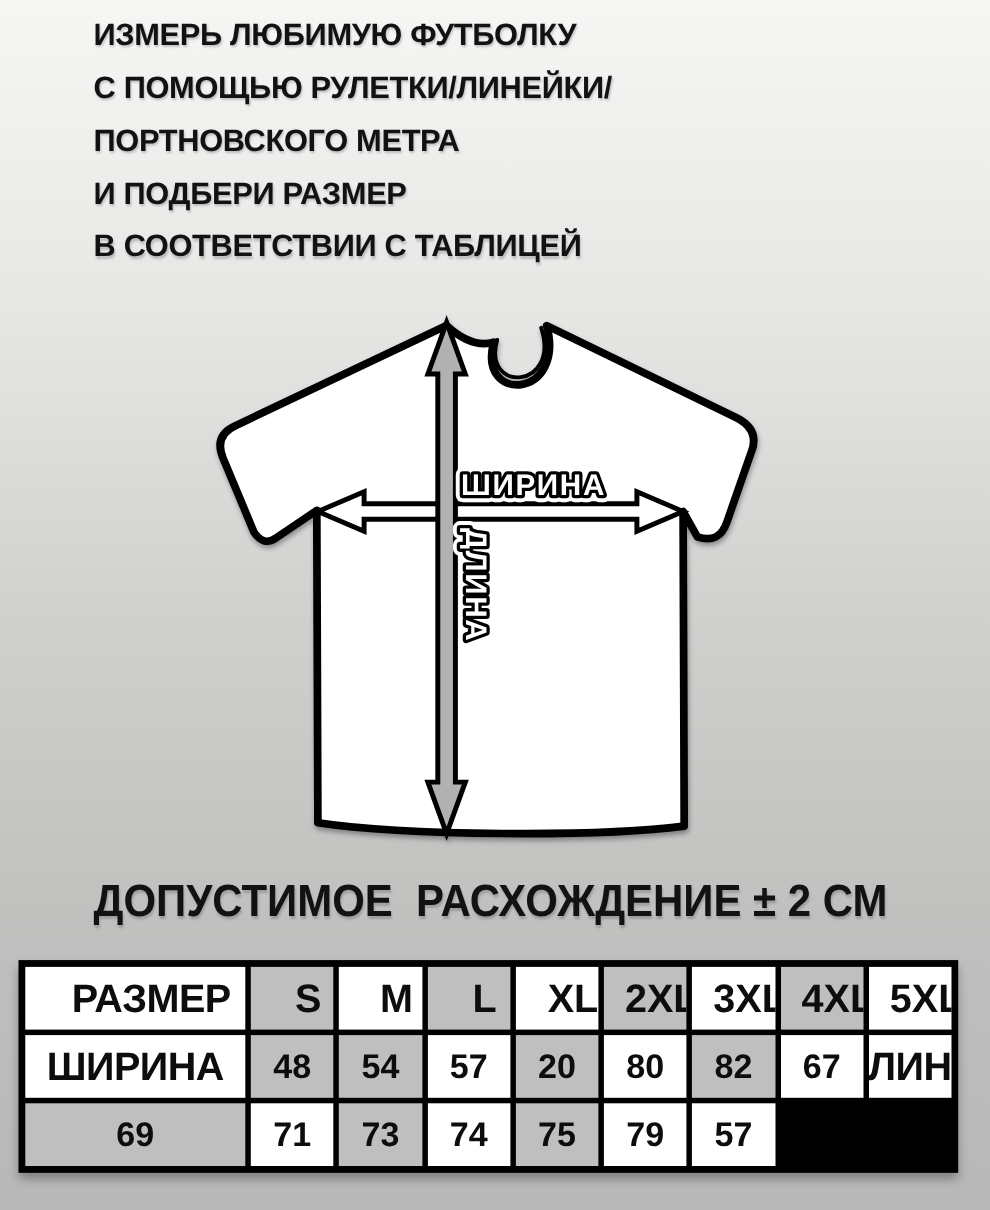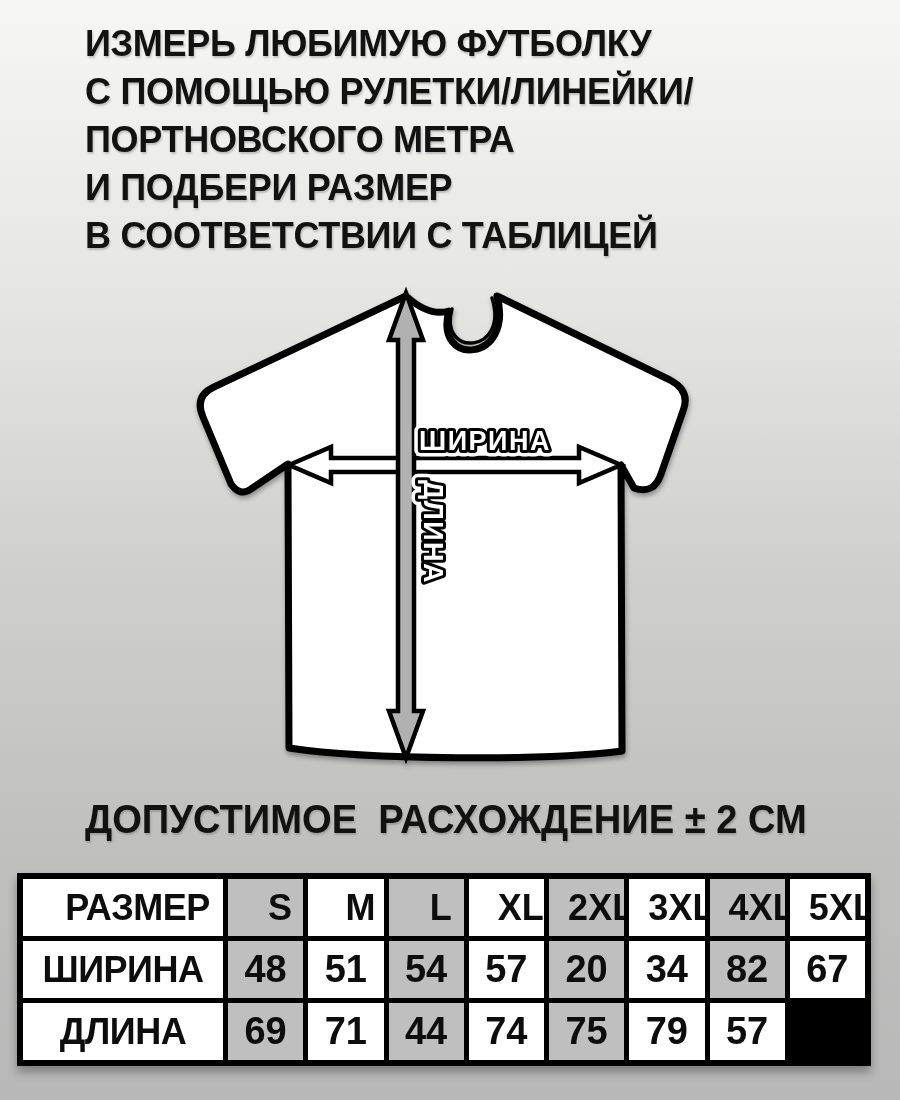--- a/index.html
+++ b/index.html
@@ -2,22 +2,22 @@
 <html><head>
 <meta charset="utf-8">
 <style>
   html,body{margin:0;padding:0;}
   body{
     width:900px;height:1100px;position:relative;overflow:hidden;
     background:linear-gradient(180deg,#f6f6f5 0%,#e6e6e5 26%,#cfcfce 52%,#c0c0bf 76%,#b8b8b8 100%);
     font-family:"Liberation Sans",sans-serif;color:#111;
   }
   .heading{
-    position:absolute;left:85px;top:20px;
-    font-size:36px;line-height:48px;font-weight:bold;letter-spacing:-0.3px;
+    position:absolute;left:85px;top:8px;
+    font-size:28px;line-height:48px;font-weight:bold;letter-spacing:-0.3px;
     white-space:pre-line;color:#121212;
     text-shadow:1px 2px 2px rgba(80,80,80,0.30);
   }
   .tolerance{
     position:absolute;left:85px;top:796px;
     font-size:41px;line-height:46px;font-weight:bold;
     white-space:pre;color:#121212;
     transform:scaleX(0.93);transform-origin:0 0;
     text-shadow:1px 2px 2px rgba(80,80,80,0.30);
   }
@@ -29,21 +29,21 @@
     box-shadow:0 6px 9px rgba(0,0,0,0.32);
   }
   .cell{
     display:flex;align-items:center;justify-content:center;
     font-weight:bold;color:#0d0d0d;overflow:hidden;
   }
   .cell.w{background:#ffffff;}
   .cell.g{background:#bfbfbf;}
   .cell.hdr{font-size:36px;padding-left:29px;}
   .cell.lbl{font-size:36px;letter-spacing:-0.5px;}
-  .cell.num{font-size:38px;}
+  .cell.num{font-size:31px;}
   svg text{font-family:"Liberation Sans",sans-serif;}
 </style>
 </head>
 <body>
 
 <div class="heading">ИЗМЕРЬ ЛЮБИМУЮ ФУТБОЛКУ
 С ПОМОЩЬЮ РУЛЕТКИ/ЛИНЕЙКИ/
 ПОРТНОВСКОГО МЕТРА
 И ПОДБЕРИ РАЗМЕР
 В СООТВЕТСТВИИ С ТАБЛИЦЕЙ</div>
@@ -97,29 +97,28 @@
   <div class="cell w hdr">M</div>
   <div class="cell g hdr">L</div>
   <div class="cell w hdr">XL</div>
   <div class="cell g hdr">2XL</div>
   <div class="cell w hdr">3XL</div>
   <div class="cell g hdr">4XL</div>
   <div class="cell w hdr">5XL</div>
 
   <div class="cell w lbl">ШИРИНА</div>
   <div class="cell g num">48</div>
-  <div class="cell w num">51</div>
   <div class="cell g num">54</div>
   <div class="cell w num">57</div>
   <div class="cell g num">20</div>
-  <div class="cell w num">34</div>
+  <div class="cell w num">80</div>
   <div class="cell g num">82</div>
   <div class="cell w num">67</div>
 
   <div class="cell w lbl">ДЛИНА</div>
   <div class="cell g num">69</div>
   <div class="cell w num">71</div>
-  <div class="cell g num">44</div>
+  <div class="cell g num">73</div>
   <div class="cell w num">74</div>
   <div class="cell g num">75</div>
   <div class="cell w num">79</div>
   <div class="cell w num">57</div>
 </div>
 
 </body></html>

